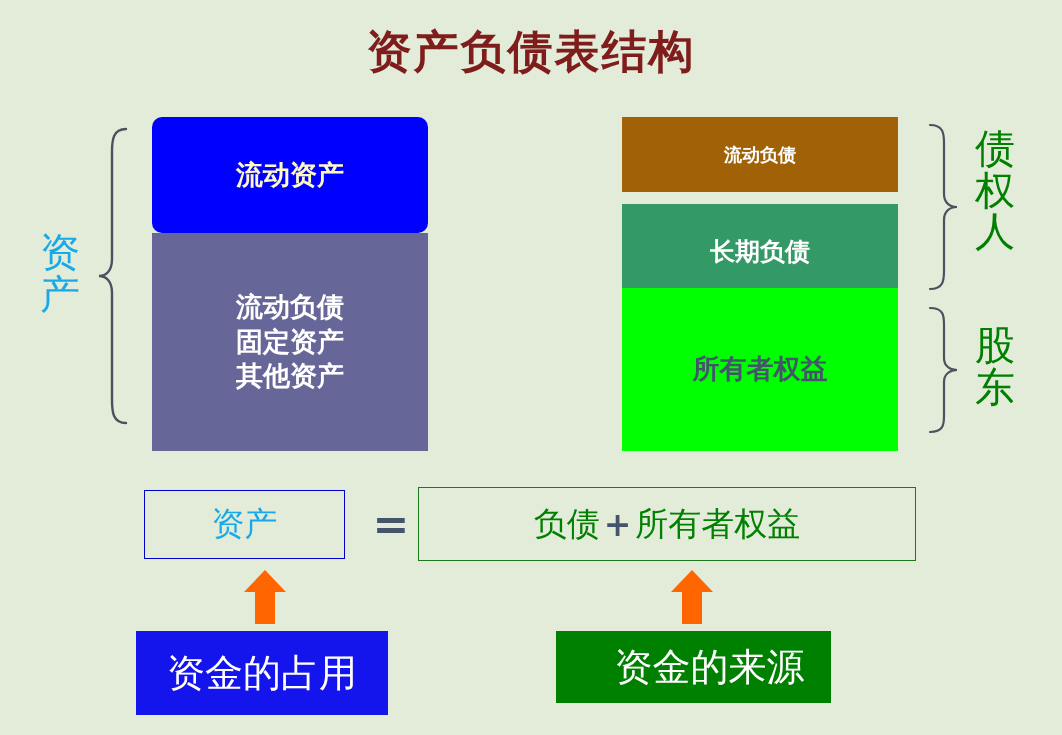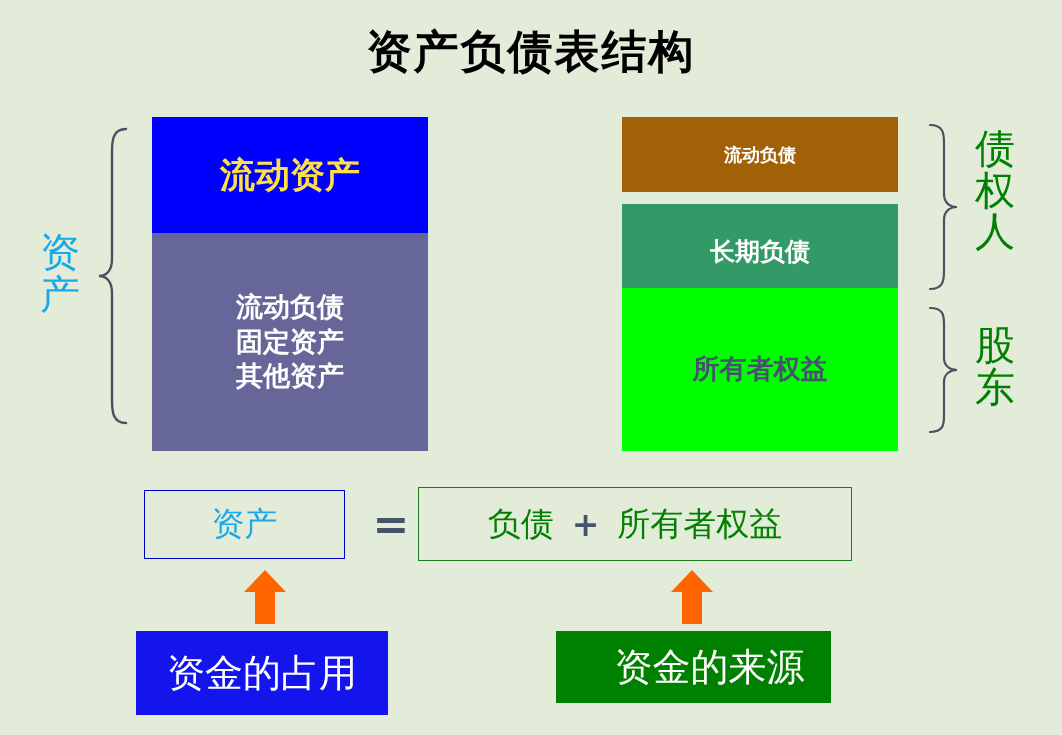--- a/index.html
+++ b/index.html
@@ -23,41 +23,41 @@
 
   
   #page-title {
     left: 0;
     top: 22px;
     width: 1062px;
     text-align: center;
     font-family: "DejaVu Serif", "Liberation Serif", serif;
     font-size: 45px;
     font-weight: bold;
-    color: #000000;
+    color: #7f1d1d;
     letter-spacing: 2px;
     white-space: nowrap;
   }
 
   
   .bar-box {
     display: flex;
     flex-direction: column;
     align-items: center;
     justify-content: center;
     font-family: "DejaVu Sans", "Liberation Sans", sans-serif;
     font-weight: bold;
     text-align: center;
     box-sizing: border-box;
   }
   .bar-line { line-height: 1.28; white-space: nowrap; }
 
   #box-current-assets {
     left: 152px; top: 117px; width: 276px; height: 116px;
-    background: #0000ff; color: #fde047; font-size: 35px;
+    background: #0000ff; color: #fef9c3; font-size: 27px; border-radius: 10px;
   }
   #box-longterm-assets {
     left: 152px; top: 233px; width: 276px; height: 218px;
     background: #666699; color: #ffffff; font-size: 27px;
   }
   #box-current-liabilities {
     left: 622px; top: 117px; width: 276px; height: 75px;
     background: #a16207; color: #ffffff; font-size: 18px;
   }
   #box-longterm-liabilities {
@@ -114,24 +114,24 @@
     border: 1px solid #0000cd;
     color: #1aa9e8;
   }
   #eq-equals {
     left: 366px; top: 490px; width: 50px; height: 69px;
     display: flex; align-items: center; justify-content: center;
     font-family: "DejaVu Serif", "Liberation Serif", serif;
     font-size: 44px; font-weight: bold; color: #44546a;
   }
   #eq-right-box {
-    left: 418px; top: 487px; width: 434px; height: 74px;
+    left: 418px; top: 487px; width: 498px; height: 74px;
     border: 1px solid #1a7a1a;
     color: #008000;
-    gap: 18px;
+    gap: 4px;
   }
   .eq-plus { color: #44546a; font-weight: bold; }
   .arrow-wrap { width: 42px; }
   .arrow-head {
     width: 0; height: 0;
     border-left: 21px solid transparent;
     border-right: 21px solid transparent;
     border-bottom: 22px solid #ff6600;
     margin: 0 auto;
   }

